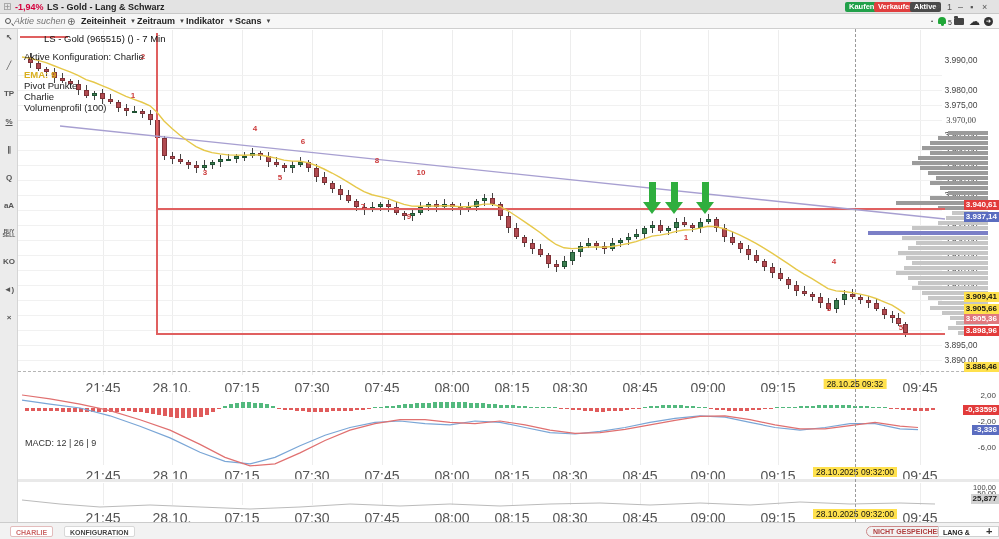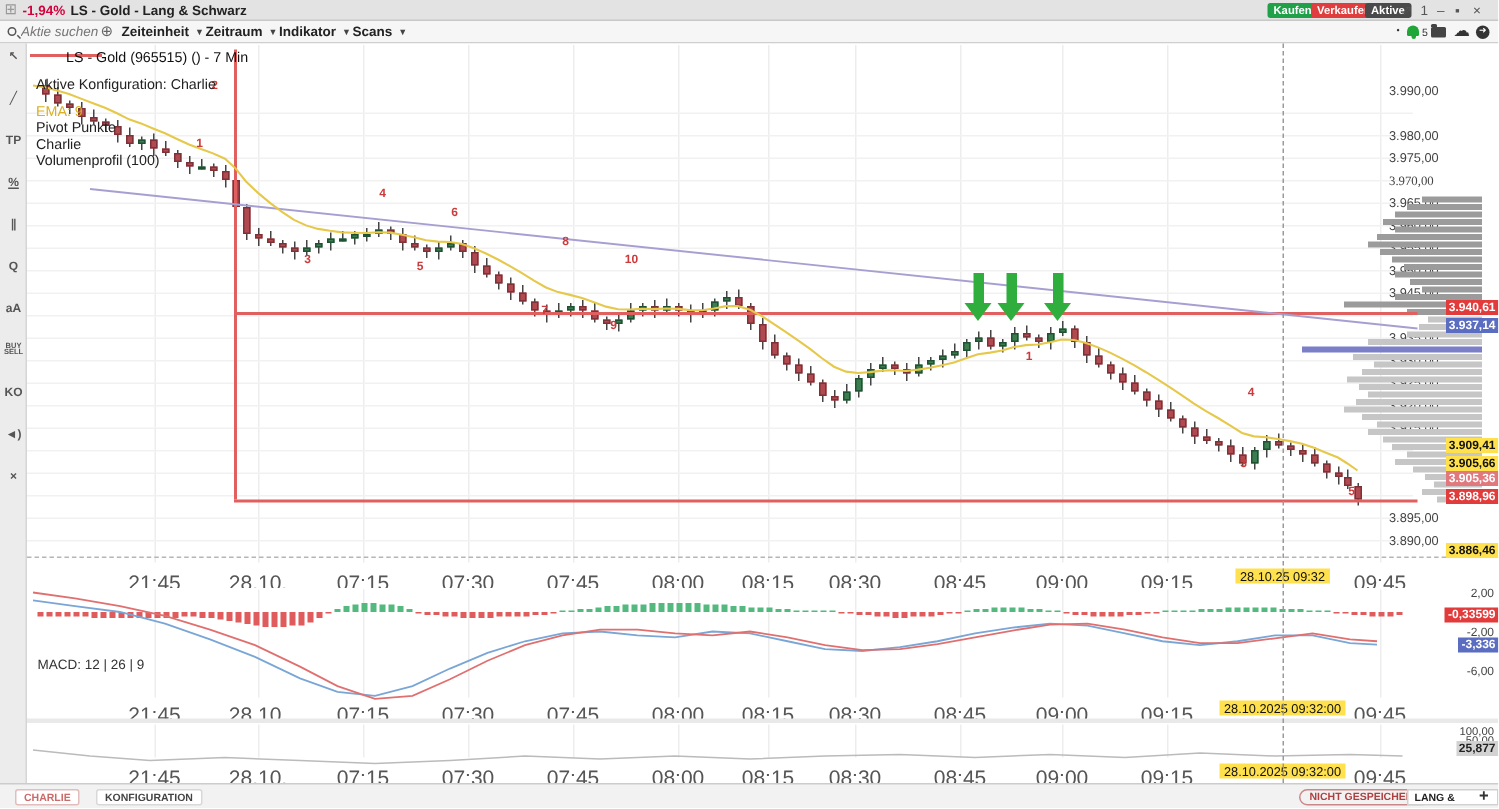--- a/index.html
+++ b/index.html
@@ -45,40 +45,40 @@
   #axis1       { left:18px; top:376px; width:981px; height:16px; }
   #macd-plot   { left:18px; top:392px; width:981px; height:74px; }
   #axis2       { left:18px; top:466px; width:981px; height:13px; }
   #strip       { left:18px; top:479px; width:981px; height:3px; background:#e9e9e9; }
   #panel3      { left:18px; top:482px; width:981px; height:24px; }
   #axis3       { left:18px; top:506px; width:981px; height:16px; }
   .grid-v { position:absolute; width:1px; background:#ededed; }
   .grid-h { position:absolute; height:1px; background:#f1f1f1; }
   .time-lbl { position:absolute; font-size:14px; color:#555; transform:translateX(-50%); }
   .time-hl  { position:absolute; font-size:8.5px; color:#111; background:#ffe14d; padding:0 3px; transform:translateX(-50%); }
-  .ptick { position:absolute; right:3px; width:70px; text-align:left; font-size:8.5px; color:#444; }
+  .ptick { position:absolute; right:3px; width:70px; text-align:center; font-size:8.5px; color:#444; }
   .plabel { position:absolute; right:0; font-size:8px; font-weight:bold; padding:0 2px; height:10px; line-height:10px; z-index:6; }
   .bg-red { background:#e23b3b; color:#fff; }
   .bg-pink { background:#e0787d; color:#fff; }
   .bg-blue { background:#5b6dc0; color:#fff; }
   .bg-yellow { background:#ffe14d; color:#111; }
   .bg-gray { background:#d2d2d2; color:#222; font-weight:bold; }
   .candle-body { position:absolute; width:5px; z-index:3; }
   .candle-wick { position:absolute; width:1px; z-index:2; }
   .vp-bar { position:absolute; height:4px; z-index:1; }
   .hist-bar { position:absolute; width:4px; z-index:2; }
   .pivnum { position:absolute; color:#cc3b3b; font-size:8px; font-weight:bold; z-index:6; transform:translateX(-50%); }
   .arrow-dn { position:absolute; z-index:6; width:0; height:0; }
   .redline { position:absolute; background:#e06060; z-index:4; }
   #crosshair { position:absolute; left:855px; top:29px; width:0; height:493px; border-left:1px dashed #9a9a9a; z-index:7; }
   #dash-level { position:absolute; left:18px; top:371px; width:981px; border-top:1px dashed #b5b5b5; z-index:4; }
   #legend { left:24px; top:33px; z-index:8; font-size:9.5px; line-height:11px; color:#222; }
   #legend .l1 { margin-left:20px; margin-bottom:7px; color:#111; }
   #legend .l2 { margin-bottom:7px; }
-  #legend .ema { color:#d9b021; }
+  #legend .ema { color:#d9b021;font-weight:bold; }
   #macd-lbl { left:25px; top:438px; font-size:9px; color:#333; z-index:6; }
   .mtick { position:absolute; right:3px; font-size:8px; color:#444; text-align:right; width:50px; }
   
   #statusbar { left:0; top:522px; width:999px; height:17px; background:#f2f2f2; border-top:1px solid #ccc; font-size:7px; }
   .tab { position:absolute; top:3px; height:11px; line-height:11px; padding:0 5px; background:#fff; border:1px solid #d8d8d8; border-radius:2px; cursor:pointer; font-weight:bold; }
   #tab-charlie { left:10px; color:#cc6a6a; border-color:#e3bcbc; }
   #tab-konfig { left:64px; color:#444; }
   #unsaved { position:absolute; left:866px; top:3px; height:11px; line-height:10px; padding:0 6px; color:#b04040; border:1px solid #cc8888; border-radius:6px; font-weight:bold; }
   #broker { position:absolute; left:938px; top:3px; height:11px; line-height:11px; padding:0 4px; background:#fff; border:1px solid #d0d0d0; color:#222; font-weight:bold; cursor:pointer; }
   #movegrip { position:absolute; left:986px; top:2px; font-size:11px; color:#333; font-weight:bold; cursor:move; }

